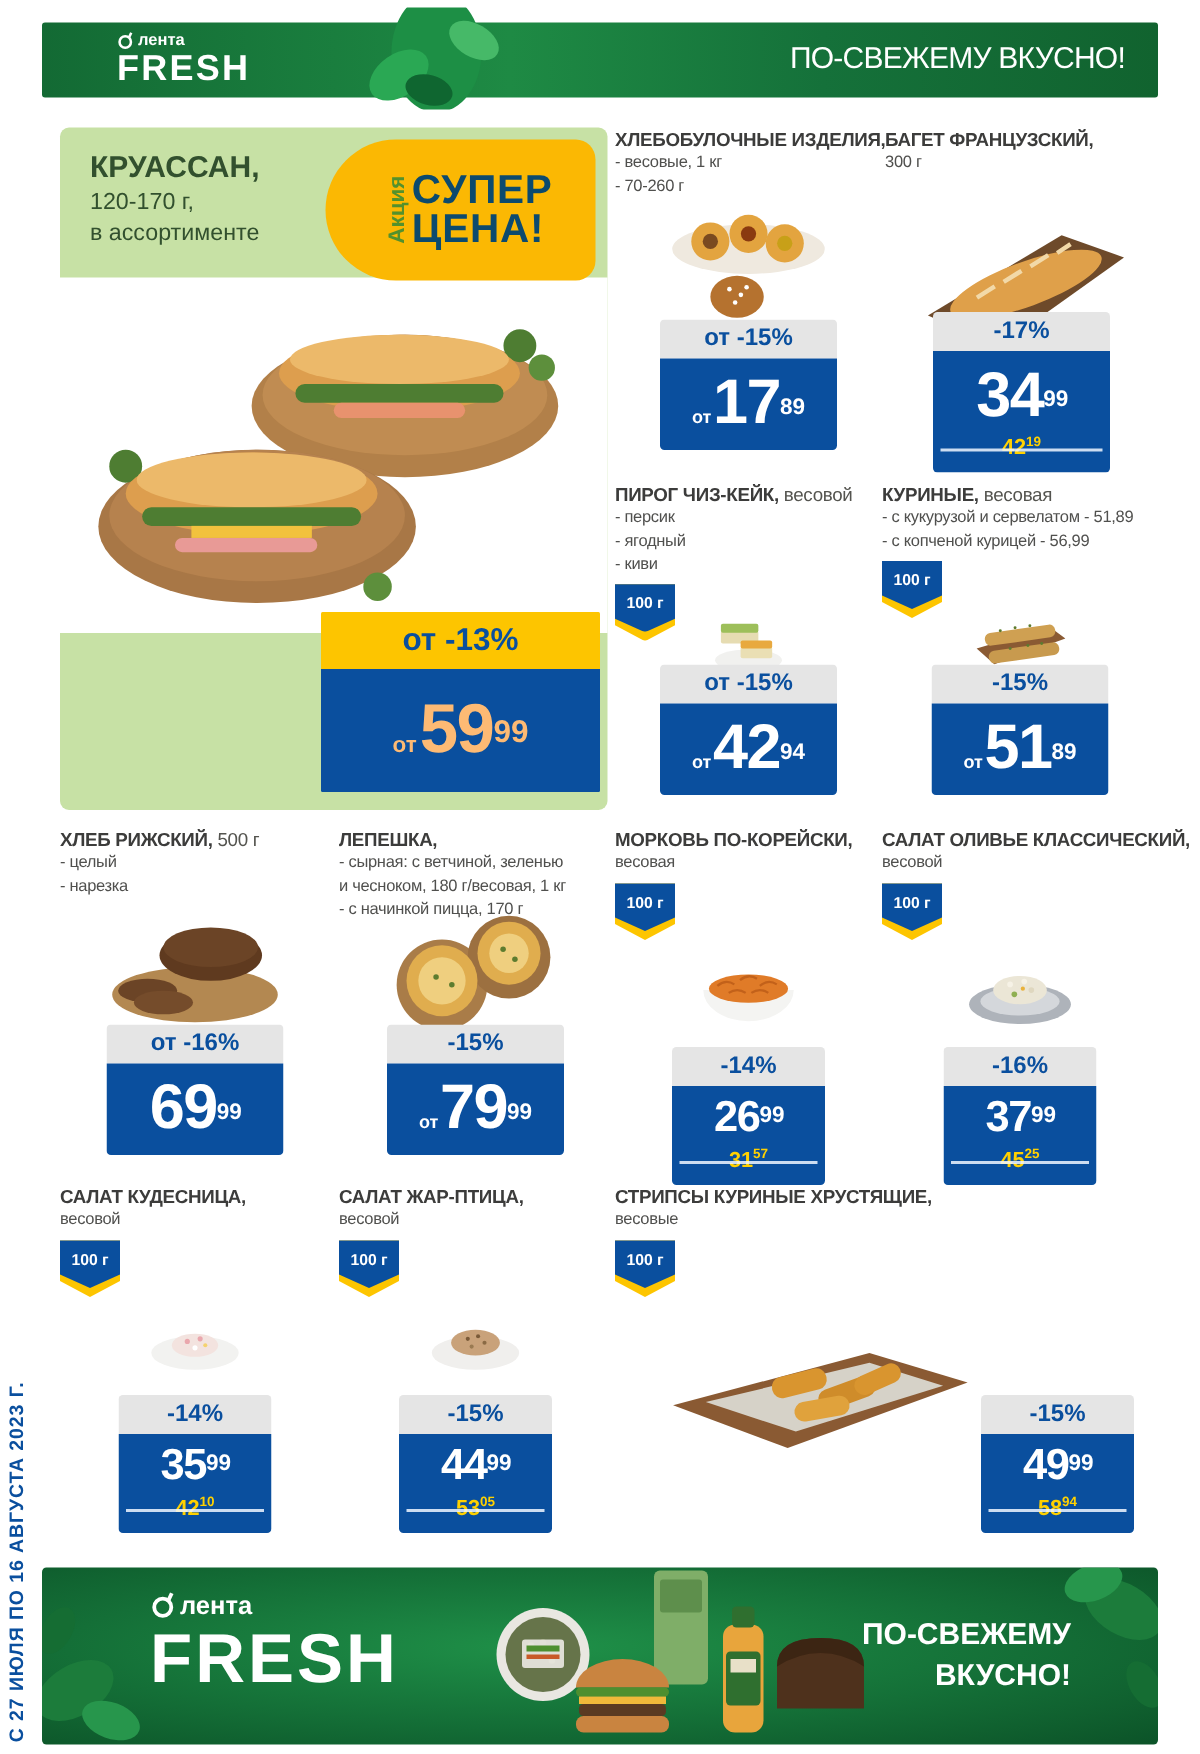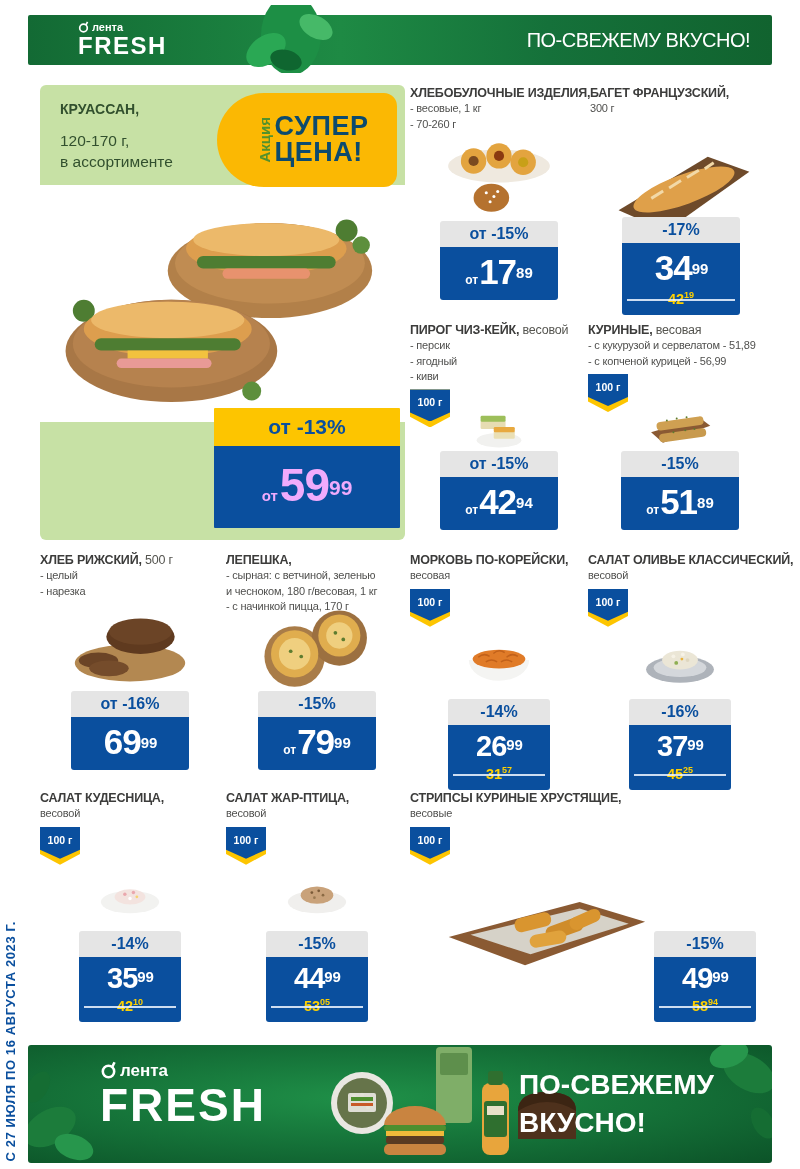--- a/index.html
+++ b/index.html
@@ -16,34 +16,34 @@
           color:#fff;font-size:20px;font-weight:normal;letter-spacing:-0.5px;white-space:nowrap;}
   .header-leaves{position:absolute;left:168px;top:-10px;width:170px;height:68px;}
 
   
   .date-vertical{position:absolute;left:3px;bottom:8px;writing-mode:vertical-rl;transform:rotate(180deg);
           color:#0a4f9e;font-size:13px;font-weight:bold;letter-spacing:0.6px;white-space:nowrap;}
 
   
   .hero{position:absolute;left:40px;top:85px;width:365px;height:455px;background:#c7e1a5;border-radius:6px;}
   .hero-text{position:absolute;left:20px;top:16px;color:#32502e;z-index:2;}
-  .hero-text .t{font-size:14px;font-weight:bold;margin-bottom:14px;}
+  .hero-text .t{font-size:20px;font-weight:bold;margin-bottom:1px;}
   .hero-text .d{font-size:15.5px;line-height:1.35;}
   .action-badge{position:absolute;right:8px;top:8px;width:170px;height:94px;background:#fbb803;
           border-radius:50px 14px 14px 50px;display:flex;align-items:center;justify-content:center;
           padding-left:10px;z-index:2;}
   .aktsiya{writing-mode:vertical-rl;transform:rotate(180deg);color:#53912d;font-weight:bold;
           font-size:15px;margin-right:2px;}
   .super{color:#0c4a6e;font-weight:bold;font-size:27px;line-height:0.95;letter-spacing:0.5px;text-align:left;}
   .hero-photo{position:absolute;left:0;top:100px;width:100%;height:237px;background:#fff;}
   .hero-photo svg{width:100%;height:100%;}
   .hero-price{position:absolute;right:5px;top:323px;width:186px;text-align:center;border-radius:1px;
           overflow:hidden;z-index:3;}
   .hero-price .disc{background:#fdc500;color:#0a4f9e;font-weight:bold;font-size:21px;padding:7px 0;}
-  .hero-price .val{background:#0a4f9e;color:#f0abfc;padding:12px 0 16px;font-weight:bold;}
+  .hero-price .val{background:#0a4f9e;color:#fdba74;padding:12px 0 16px;font-weight:bold;}
   .hero-price .pref{font-size:15px;margin-right:2px;}
   .hero-price .int{font-size:46px;letter-spacing:-1px;}
   .hero-price sup{font-size:21px;font-weight:bold;}
 
   
   .card{position:absolute;}
   .ptitle{font-size:12.5px;font-weight:bold;color:#3c3c3b;line-height:1.3;letter-spacing:-0.2px;white-space:nowrap;}
   .sfx{font-weight:normal;color:#54544f;}
   .pdesc{font-size:11px;color:#50504e;line-height:1.4;letter-spacing:-0.2px;}
   .pdesc div{white-space:nowrap;}
@@ -53,21 +53,21 @@
           clip-path:polygon(0 0,100% 0,100% 72%,50% 100%,0 72%);}
   .unit-badge span{position:absolute;left:0;right:0;top:7px;text-align:center;color:#fff;
           font-size:10.5px;font-weight:bold;z-index:3;}
   .photo{position:absolute;left:0;right:0;top:48px;bottom:78px;z-index:1;}
   .photo svg{width:100%;height:100%;}
   .price{position:absolute;bottom:0;left:50%;transform:translateX(-50%);width:118px;text-align:center;
           border-radius:3px;overflow:hidden;z-index:3;}
   .price .disc{background:#e5e5e5;color:#0a4f9e;font-weight:bold;font-size:16px;padding:4px 0;}
   .price .val{background:#0a4f9e;color:#fff;padding:5px 0 8px;font-weight:bold;}
   .pref{font-size:12px;margin-right:1px;}
-  .int{font-size:35px;letter-spacing:-1px;}
+  .int{font-size:42px;letter-spacing:-1px;}
   .price sup{font-size:15px;font-weight:bold;}
   .old{position:relative;color:#ffd100;font-size:14.5px;font-weight:bold;margin-top:2px;}
   .old sup{font-size:9px;}
   .old::after{content:"";position:absolute;left:5px;right:5px;top:55%;height:2px;background:rgba(240,246,255,0.85);}
 
   #c0{left:410px;top:85px;width:178px;height:215px;}
   #c1{left:590px;top:85px;width:182px;height:230px;}
   #c2{left:410px;top:322px;width:178px;height:208px;}
   #c3{left:588px;top:322px;width:184px;height:208px;}
   #c4{left:40px;top:552px;width:180px;height:218px;}
@@ -84,21 +84,21 @@
   #c6 .price,#c7 .price,#c8 .price,#c9 .price,#c10 .price{width:102px;}
   #c6 .int,#c7 .int,#c8 .int,#c9 .int,#c10 .int{font-size:29px;}
 
   
   .footer{position:absolute;left:28px;top:1045px;width:744px;height:118px;border-radius:3px;overflow:hidden;
           background:radial-gradient(ellipse at 45% 45%,#1f9048 0%,#146f37 55%,#0c5328 100%);}
   .footer-logo{position:absolute;left:72px;top:16px;color:#fff;line-height:1;z-index:2;}
   .footer-logo .logo-small{font-size:17px;}
   .footer-logo .logo-big{font-size:46px;letter-spacing:2px;margin-top:3px;}
   .footer-tagline{position:absolute;right:58px;top:50%;transform:translateY(-50%);color:#fff;
-          font-size:28px;font-weight:bold;line-height:1.35;z-index:2;white-space:nowrap;}
+          font-size:20px;font-weight:bold;line-height:1.35;z-index:2;white-space:nowrap;text-align:right;}
   .footer-montage{position:absolute;left:288px;top:0;width:270px;height:118px;z-index:1;}
   .leaf-left{position:absolute;left:0;top:0;width:95px;height:118px;}
   .leaf-right{position:absolute;right:0;top:0;width:95px;height:118px;}
 </style>
 </head>
 <body>
 
 <div id="page">
 
   <div class="header">

